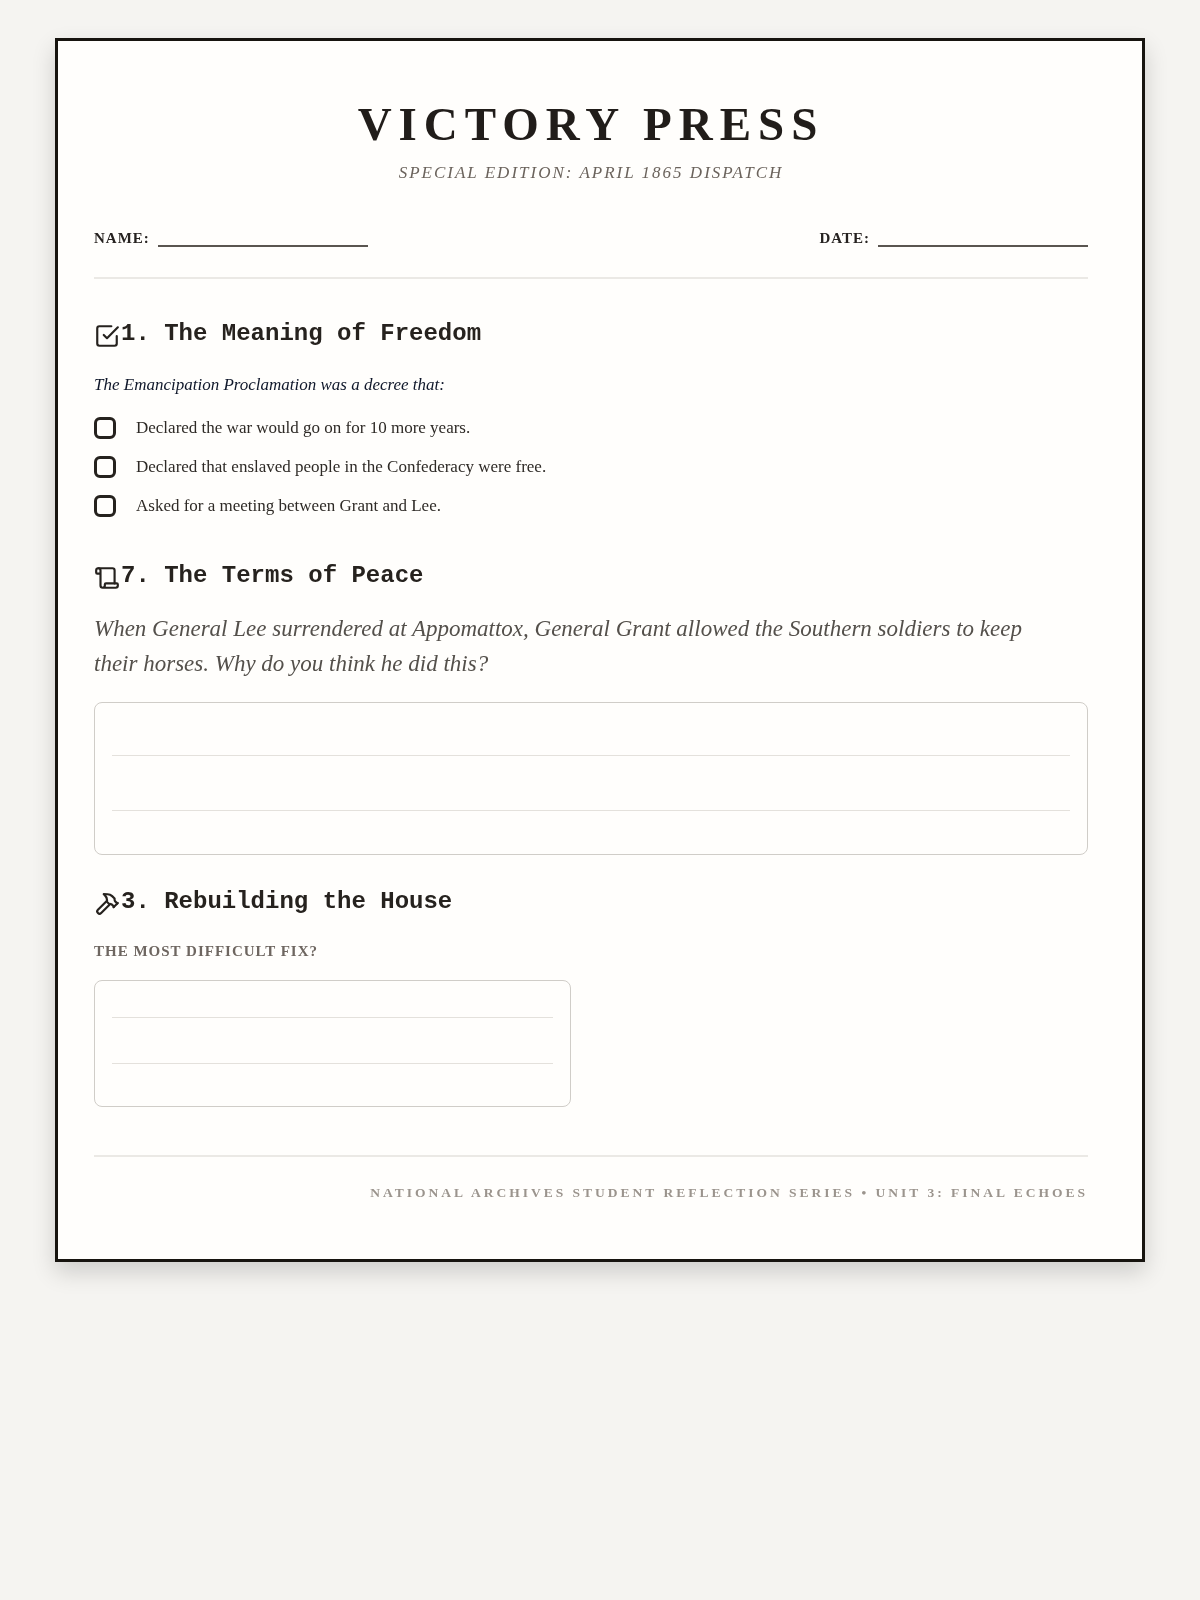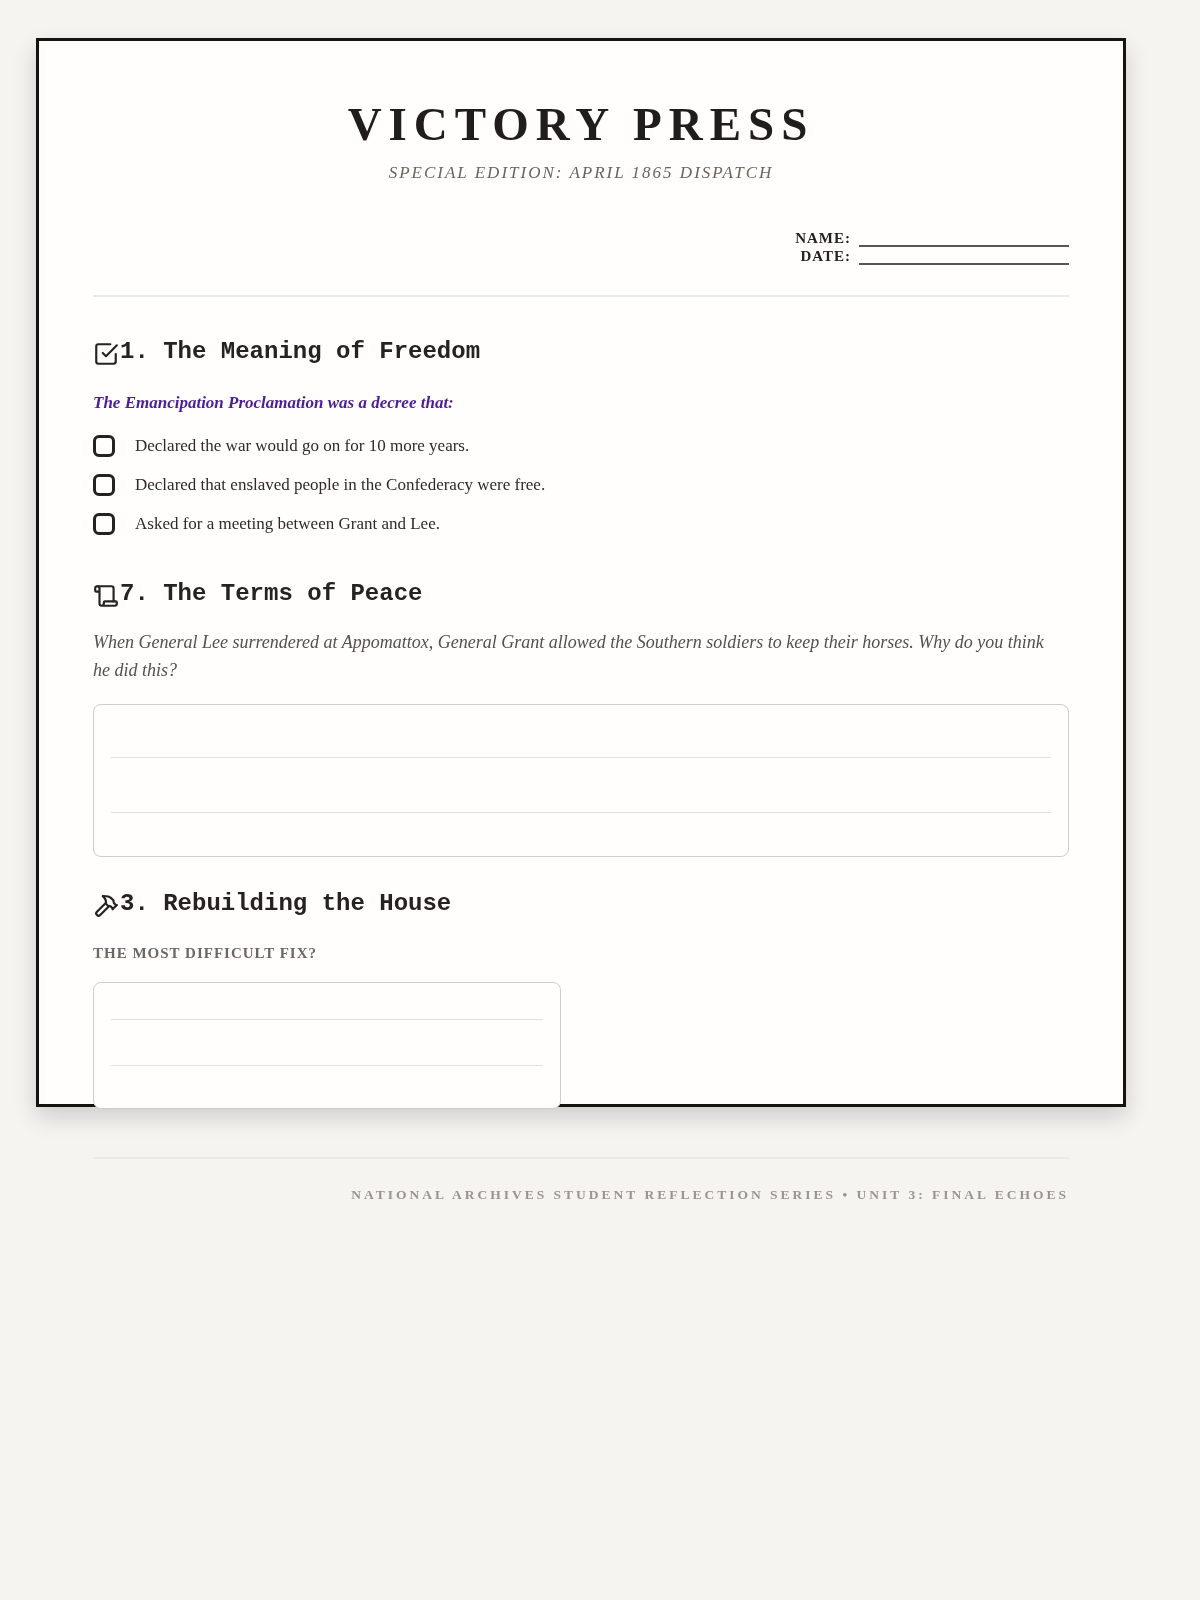--- a/index.html
+++ b/index.html
@@ -3,43 +3,43 @@
 <meta charset="utf-8">
 <style>
   * { margin:0; padding:0; box-sizing:border-box; }
   html,body { width:1200px; height:1600px; }
   body {
     background:#f5f4f1;
     font-family:"Liberation Serif", "DejaVu Serif", serif;
     position:relative;
   }
   .paper {
-    position:absolute; left:36px; top:38px;
-    width:1090px; height:1069px;
+    position:absolute; left:55px; top:38px;
+    width:1090px; height:1224px;
     background:#fffefc;
     border:3px solid #17140f;
     box-shadow:0 10px 22px rgba(0,0,0,.16);
-    padding:26px 54px 0 54px;
+    padding:26px 54px 0 36px;
   }
   
   .masthead { text-align:center; }
   .title {
     margin-top:32px;
     font-size:47px; font-weight:bold; line-height:1.1;
     letter-spacing:7px; color:#211d1a;
   }
   .subtitle {
     margin-top:12px;
     font-size:17px; font-style:italic; font-weight:normal;
     letter-spacing:2px; color:#6b635c;
   }
   
   .name-date-row {
     margin-top:46px;
-    display:flex; justify-content:space-between; align-items:flex-end;flex-direction:column;
+    display:flex; justify-content:space-between; align-items:flex-end;
   }
   .nd-group { display:flex; align-items:flex-end; }
   .nd-label {
     font-size:15px; font-weight:bold; letter-spacing:1px; color:#262220;
   }
   .write-line {
     display:inline-block; width:210px; height:18px;
     border-bottom:2px solid #5a5550; margin-left:8px;
   }
   .divider { height:2px; background:#ebe9e5; margin-top:30px; }
@@ -48,36 +48,36 @@
     display:flex; align-items:flex-end; gap:1px;font-family:Liberation Mono, monospace;
   }
   .section-heading h2 {
     font-size:24px; font-weight:bold; color:#26221e; line-height:30px;
   }
   .icon svg { display:block; stroke:#26221e; fill:none;
     stroke-width:2; stroke-linecap:round; stroke-linejoin:round; }
   .s1 { margin-top:40px; }
   .prompt-bold {
     margin-top:26px;
-    font-size:17px; font-style:italic; font-weight:bold; color:#4c1d95;
+    font-size:17px; font-style:italic; font-weight:normal; color:#0f172a;
   }
   .options { margin-top:22px; }
   .option-row {
     display:flex; align-items:center; gap:20px;
     margin-bottom:17px;
   }
   .checkbox {
     width:22px; height:22px; flex:0 0 22px;
     border:3px solid #26221e; border-radius:6px; background:#fffefc;
   }
   .option-label { font-size:17px; color:#2e2a26; }
   .s2 { margin-top:44px; }
   .prompt-italic {
     margin-top:20px;
-    font-size:18px; font-style:italic; color:#54504b; line-height:1.55;
+    font-size:23px; font-style:italic; color:#54504b; line-height:1.55;
     max-width:965px;
   }
   .answer-box {
     margin-top:20px;
     border:1px solid #d0cdc8; border-radius:8px; background:#fffefc;
     position:relative;
   }
   .answer-box.large { height:153px; }
   .answer-box.small { height:127px; }
   .rule-line { position:absolute; left:17px; right:17px; height:1px; background:#e4e1dc; }

